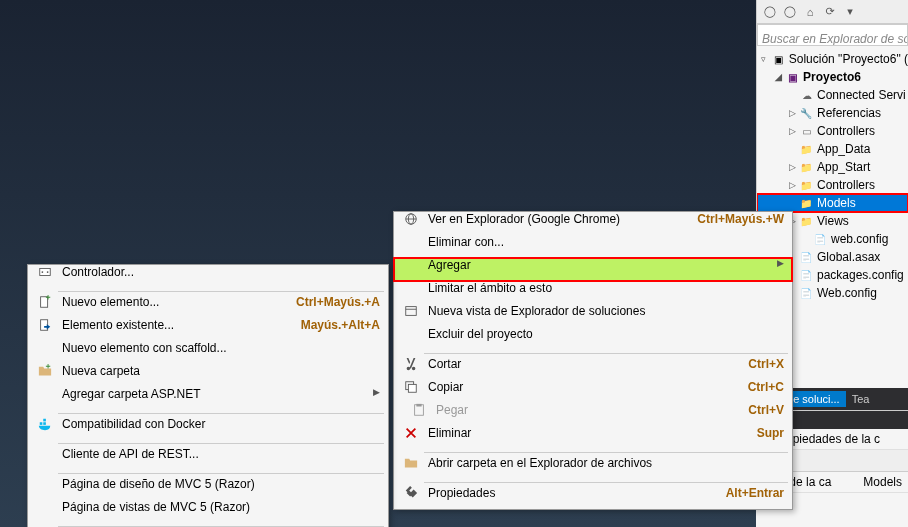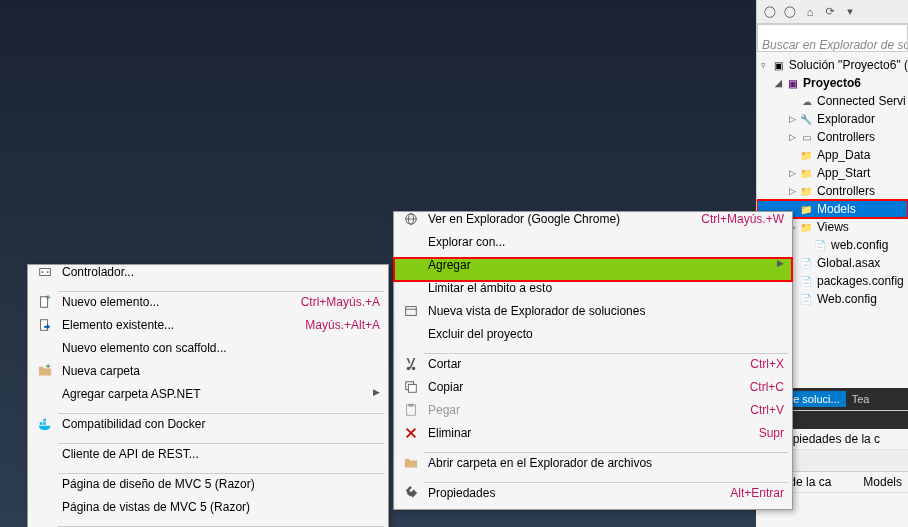--- a/index.html
+++ b/index.html
@@ -3,21 +3,21 @@
   <meta charset="utf-8">
   <style>
     * { margin: 0; padding: 0; box-sizing: border-box; font-family: "Segoe UI", Tahoma, sans-serif; font-size: 12px; }
     body { width: 908px; height: 527px; overflow: hidden; position: relative; background: #2d3e50; }
     
     .editor-area { position: absolute; top: 0; left: 0; width: 756px; height: 527px; background: linear-gradient(180deg, #1a2332 0%, #2d3e50 100%); }
     
     .solution-panel { position: absolute; top: 0; right: 0; width: 152px; height: 390px; background: #f5f5f5; border-left: 1px solid #ccc; }
     .toolbar { height: 24px; background: #eee; border-bottom: 1px solid #ccc; display: flex; align-items: center; padding: 0 4px; gap: 2px; }
     .toolbar-icon { width: 18px; height: 18px; display: flex; align-items: center; justify-content: center; color: #555; font-size: 11px; }
-    .search-box { height: 22px; border: 1px solid #ccc; background: #fff; padding: 13px 4px; color: #888; font-style: italic; overflow: hidden; white-space: nowrap; }
+    .search-box { height: 22px; border: 1px solid #ccc; background: #fff; padding: 7px 4px; color: #888; font-style: italic; overflow: hidden; white-space: nowrap; }
     .tree { padding: 4px 0; overflow: hidden; }
     .tree-item { display: flex; align-items: center; height: 18px; padding-left: 4px; white-space: nowrap; cursor: default; }
     .tree-item.selected { background: #0078d7; color: #fff; }
     .tree-item.highlighted { outline: 2px solid red; outline-offset: -1px; }
     .tree-icon { width: 16px; height: 16px; margin-right: 2px; display: inline-flex; align-items: center; justify-content: center; font-size: 10px; }
     .expander { width: 10px; font-size: 9px; color: #555; }
     .indent-0 { padding-left: 4px; }
     .indent-1 { padding-left: 18px; }
     .indent-2 { padding-left: 32px; }
     .indent-3 { padding-left: 46px; }
@@ -29,26 +29,26 @@
     
     .props-panel { position: absolute; right: 0; top: 410px; width: 152px; height: 117px; background: #f5f5f5; border-top: 1px solid #ccc; }
     .props-header { background: #2d2d30; color: #fff; padding: 3px 6px; font-size: 11px; }
     .props-row { display: flex; padding: 3px 6px; border-bottom: 1px solid #e0e0e0; }
     .props-toolbar { height: 22px; background: #eee; border-bottom: 1px solid #ccc; padding: 2px 4px; display: flex; align-items: center; }
     
     .context-menu { position: absolute; background: #f5f5f5; border: 1px solid #999; box-shadow: 2px 2px 6px rgba(0,0,0,0.3); }
     .menu1 { left: 393px; top: 211px; width: 400px; }
     .menu2 { left: 27px; top: 264px; width: 362px; }
     .menu-item { display: flex; align-items: flex-start; height: 23px; padding: 0 8px 0 4px; position: relative; }
-    .menu-item.hover { background: #84cc16; }
+    .menu-item.hover { background: #bef264; }
     .menu-item.highlighted { outline: 2px solid red; outline-offset: -1px; }
-    .menu-item.disabled { color: #999; }
+    .menu-item.disabled { color: #999; margin-left: 8px; }
     .menu-icon-col { width: 26px; display: flex; align-items: center; justify-content: center; }
     .menu-label { flex: 1; padding-left: 4px; }
-    .menu-shortcut { color: #be185d; padding-left: 20px; }
+    .menu-shortcut { color: #a16207; padding-left: 20px; font-weight: bold; }
     .menu-arrow { width: 10px; text-align: right; color: #555; font-size: 9px; }
     .menu-sep { height: 1px; background: #ccc; margin: 3px 4px 3px 30px; }
     .menu-icon-col svg { width: 14px; height: 14px; }
   </style>
 </head>
 <body>
 
 <div class="editor-area"></div>
 
 <div class="solution-panel">
@@ -73,21 +73,21 @@
     </div>
     <div id="tree-items">
         <div class="tree-item indent-2">
           <span class="expander"></span>
           <span class="tree-icon" style="color:#666">☁</span>
           <span>Connected Servi</span>
         </div>
         <div class="tree-item indent-2">
           <span class="expander">▷</span>
           <span class="tree-icon" style="color:#666">🔧</span>
-          <span>Explorador</span>
+          <span>Referencias</span>
         </div>
         <div class="tree-item indent-2">
           <span class="expander">▷</span>
           <span class="tree-icon" style="color:#666">▭</span>
           <span>Controllers</span>
         </div>
         <div class="tree-item indent-2">
           <span class="expander"></span>
           <span class="tree-icon" style="color:#dcb67a">📁</span>
           <span>App_Data</span>
@@ -163,21 +163,21 @@
           <circle cx="8" cy="8" r="6" fill="none" stroke="#555"></circle>
           <ellipse cx="8" cy="8" rx="3" ry="6" fill="none" stroke="#555"></ellipse>
           <line x1="2" y1="8" x2="14" y2="8" stroke="#555"></line>
         </svg>
       </span>
       <span class="menu-label">Ver en Explorador (Google Chrome)</span>
       <span class="menu-shortcut">Ctrl+Mayús.+W</span>
     </div>
     <div class="menu-item">
       <span class="menu-icon-col"></span>
-      <span class="menu-label">Explorar con...</span>
+      <span class="menu-label">Eliminar con...</span>
     </div>
     <div class="menu-item hover highlighted">
       <span class="menu-icon-col"></span>
       <span class="menu-label">Agregar</span>
       <span class="menu-arrow">▶</span>
     </div>
     <div class="menu-item">
       <span class="menu-icon-col"></span>
       <span class="menu-label">Limitar el ámbito a esto</span>
     </div>

